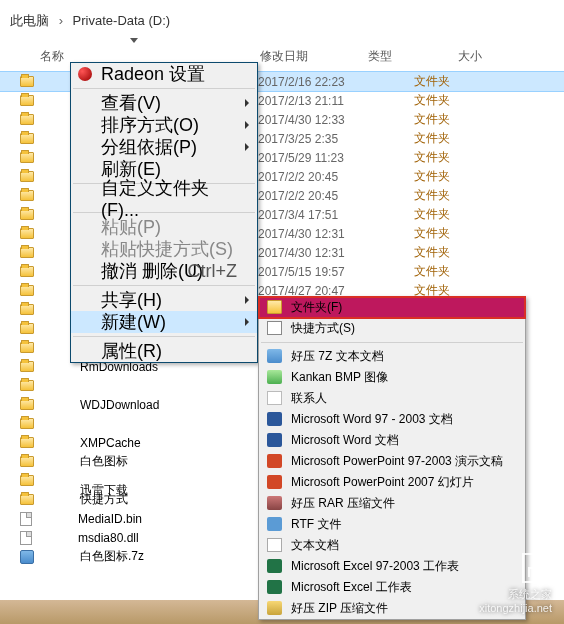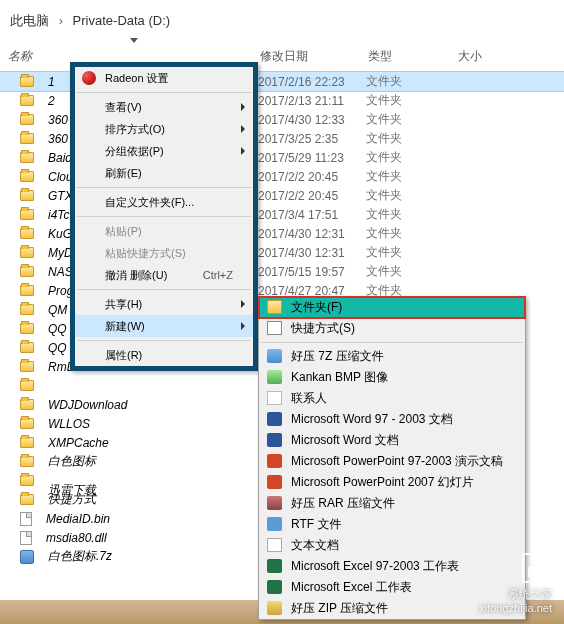--- a/index.html
+++ b/index.html
@@ -1,48 +1,48 @@
 <!DOCTYPE html>
 <html><head>
 <meta charset="utf-8">
 <style>
 * { margin: 0; padding: 0; box-sizing: border-box; font-family: "Microsoft YaHei", "Segoe UI", sans-serif; }
 body { width: 564px; height: 624px; background: #fff; overflow: hidden; position: relative; font-size: 12px; color: #000; }
 .breadcrumb { padding: 12px 10px; font-size: 13px; color: #333; }
 .breadcrumb .sep { margin: 0 6px; color: #666; }
 .header-row { display: flex; border-bottom: 1px solid #e5e5e5; padding: 6px 0; }
 .header-row .col { color: #555; font-size: 12px; }
-.col-name { width: 260px; padding-left: 8px; font-style: italic; }
+.col-name { width: 260px; padding-left: 40px; }
 .col-date { width: 108px; }
 .col-type { width: 90px; }
 .col-size { width: 60px; }
 .files { position: relative; }
 .file-row { display: flex; align-items: center; height: 19px; padding-left: 20px; }
 .file-row.sel { background: #cce8ff; outline: 1px solid #99d1ff; }
 .icon-folder { width: 14px; height: 11px; background: linear-gradient(#ffe9a8,#f5c23b); border: 1px solid #c99a2e; border-radius: 1px; margin-right: 6px; position: relative; }
 .icon-folder:before { content:""; position:absolute; top:-3px; left:0; width:6px; height:3px; background:#f5c23b; border:1px solid #c99a2e; border-bottom:none; border-radius:1px 1px 0 0;}
 .icon-file { width: 12px; height: 14px; background:#fff; border:1px solid #999; margin-right:6px; position:relative;}
 .icon-file:before{content:"";position:absolute;top:0;right:0;width:4px;height:4px;background:#ddd;border-left:1px solid #999;border-bottom:1px solid #999;}
 .icon-7z { width:14px; height:14px; background:linear-gradient(#7fb8e8,#4a8ccc); border:1px solid #3a6fa5; border-radius:2px; margin-right:6px;}
 .file-name { color: #000; }
 .file-date { color: #666; }
-.file-type { color: #737373; }
-.context-menu { position: absolute; background: #f0f0f0; border: 5px solid #0c4a6e; box-shadow: 2px 2px 4px rgba(0,0,0,0.3); font-size: 11px; z-index: 10; text-align: center; }
+.file-type { color: #a16207; margin-left: 48px; }
+.context-menu { position: absolute; background: #f0f0f0; border: 1px solid #0c4a6e; box-shadow: 2px 2px 4px rgba(0,0,0,0.3); font-size: 18px; z-index: 10; }
 .context-menu.main { left: 70px; top: 62px; width: 188px; }
 .menu-row { display: flex; align-items: center; height: 22px; padding: 0 20px 0 30px; position: relative; }
 .menu-row.hover { background: #cce8ff; }
 .menu-row.disabled { color: #888; }
 .menu-sep { height: 1px; background: #d0d0d0; margin: 3px 2px; }
 .menu-arrow { position: absolute; right: 8px; top: 7px; width: 0; height: 0; border-left: 4px solid #333; border-top: 4px solid transparent; border-bottom: 4px solid transparent; }
 .menu-short { position: absolute; right: 20px; color: #555; }
 .menu-icon { position:absolute; left:7px; top:4px; width:14px; height:14px; }
 .radeon { background: radial-gradient(circle at 30% 30%, #f55, #900); border-radius:50%; }
 .submenu { position: absolute; left: 258px; top: 296px; width: 268px; background: #f0f0f0; border: 1px solid #a0a0a0; box-shadow: 2px 2px 4px rgba(0,0,0,0.3); z-index: 20; }
 .sub-row { display: flex; align-items: center; height: 21px; padding-left: 32px; position: relative; }
-.sub-row.highlight { background:#14b8a6; outline: 2px solid #d93025; outline-offset: -1px; }
+.sub-row.highlight { background:#be185d; outline: 2px solid #d93025; outline-offset: -1px; }
 .sub-icon { position:absolute; left:8px; top:3px; width:15px; height:14px; }
 .ic-folder { background: linear-gradient(#ffe9a8,#f5c23b); border:1px solid #c99a2e; border-radius:1px; }
 .ic-shortcut { background:#fff; border:1px solid #888;}
 .ic-7z2 { background:linear-gradient(#7fb8e8,#4a8ccc); border-radius:2px;}
 .ic-bmp { background:linear-gradient(#a8e89a,#4caf50); border-radius:2px;}
 .ic-contact { background:#fff; border:1px solid #bbb;}
 .ic-word { background:#2b579a; border-radius:2px;}
 .ic-ppt { background:#d24726; border-radius:2px;}
 .ic-rar { background:linear-gradient(#c77,#844); border-radius:2px;}
 .ic-rtf { background:#5b9bd5; border-radius:2px;}
@@ -178,21 +178,20 @@
       <span class="col-type file-type"></span>
     </div>
     <div class="file-row">
       <span class="icon-folder"></span>
       <span class="col-name file-name" style="width: 218px;">WDJDownload</span>
       <span class="col-date file-date"></span>
       <span class="col-type file-type"></span>
     </div>
     <div class="file-row">
       <span class="icon-folder"></span>
-      <span class="col-name file-name" style="width: 218px;">WLLOS</span>
       <span class="col-date file-date"></span>
       <span class="col-type file-type"></span>
     </div>
     <div class="file-row">
       <span class="icon-folder"></span>
       <span class="col-name file-name" style="width: 218px;">XMPCache</span>
       <span class="col-date file-date"></span>
       <span class="col-type file-type"></span>
     </div>
     <div class="file-row">
@@ -293,21 +292,21 @@
       <span class="sub-icon ic-folder"></span>
       <span>文件夹(F)</span>
     </div>
     <div class="sub-row">
       <span class="sub-icon ic-shortcut"></span>
       <span>快捷方式(S)</span>
     </div>
     <div class="menu-sep"></div>
     <div class="sub-row">
       <span class="sub-icon ic-7z2"></span>
-      <span>好压 7Z 压缩文件</span>
+      <span>好压 7Z 文本文档</span>
     </div>
     <div class="sub-row">
       <span class="sub-icon ic-bmp"></span>
       <span>Kankan BMP 图像</span>
     </div>
     <div class="sub-row">
       <span class="sub-icon ic-contact"></span>
       <span>联系人</span>
     </div>
     <div class="sub-row">

